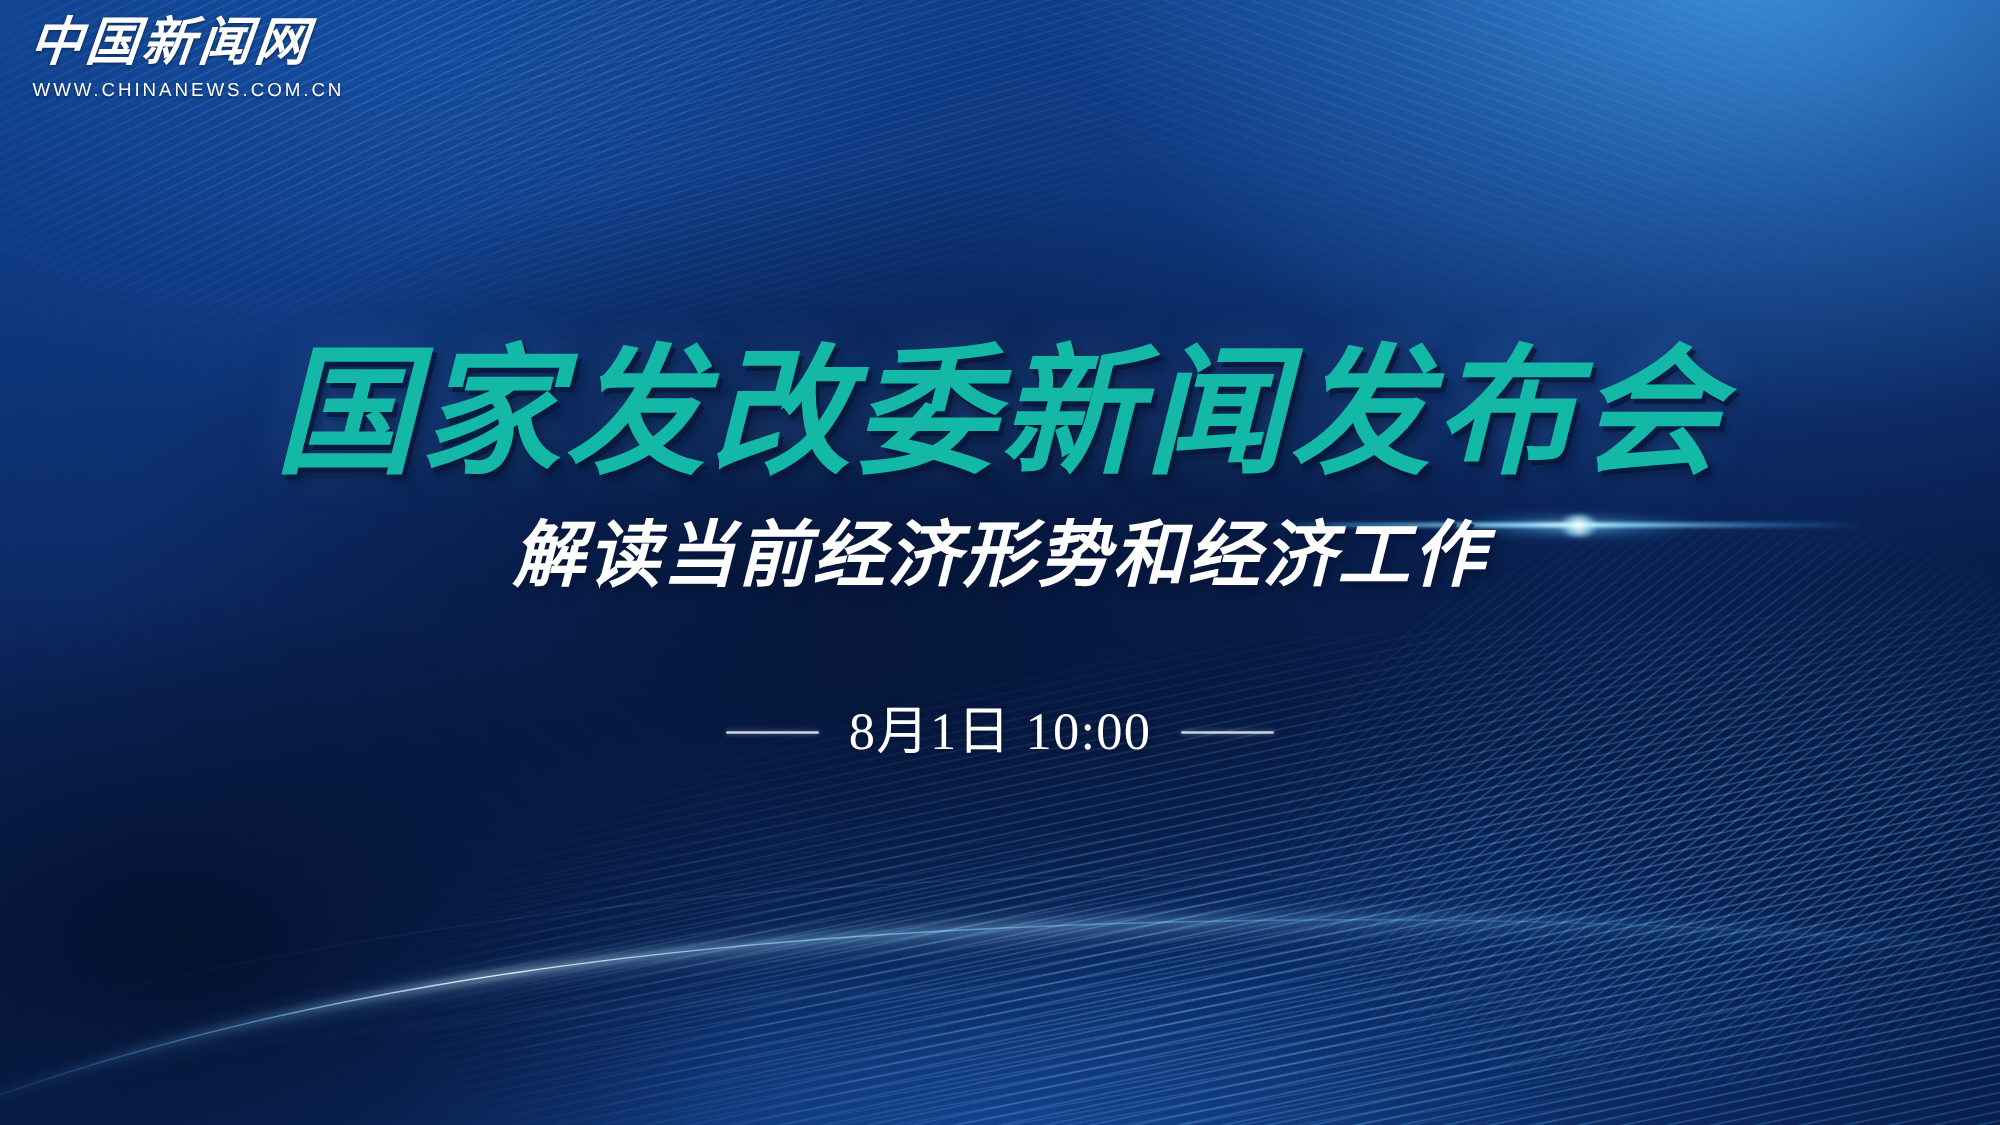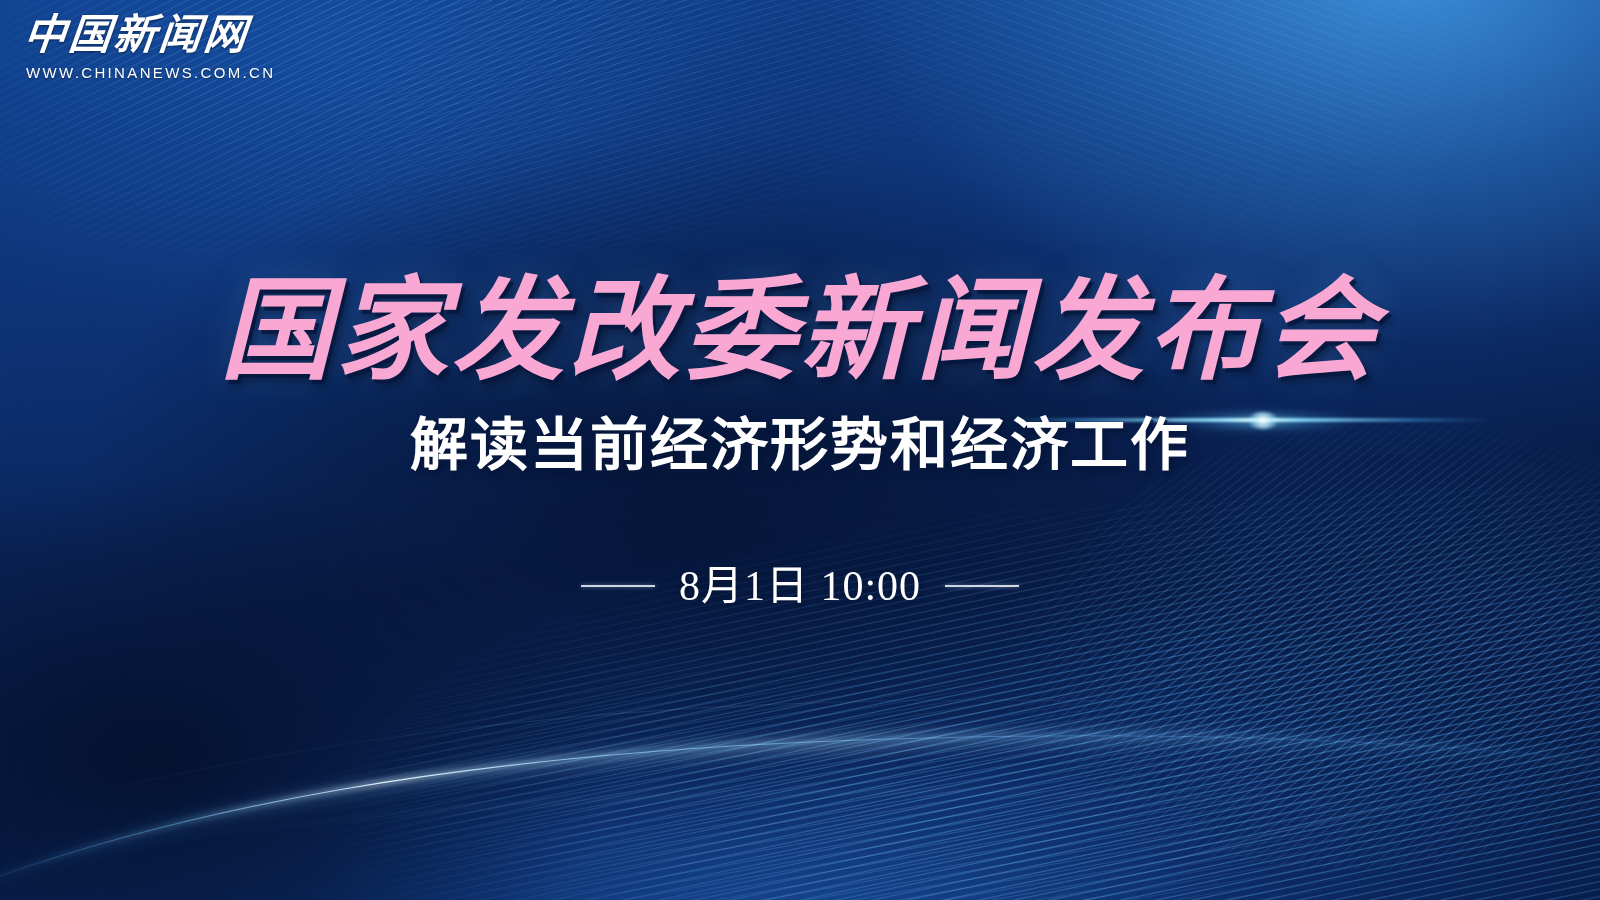--- a/index.html
+++ b/index.html
@@ -260,35 +260,36 @@
     flex-direction: column;
     align-items: center;
   }
 
   .headline {
     margin-top: 272px;
     font-family: "Liberation Sans", "DejaVu Sans", sans-serif;
     font-size: 112px;
     font-weight: 700;
     font-style: italic;
-    color: #f9a8d4;
+    color: #14b8a6;
     letter-spacing: 4px;
     line-height: 1.06;
     white-space: nowrap;
     text-shadow:
       3px 4px 0 rgba(6,24,62,0.85),
       5px 7px 10px rgba(3,14,40,0.55),
       0 0 36px rgba(120,190,255,0.22);
   }
 
   .subhead {
     margin-top: 22px;
     font-family: "Liberation Sans", "DejaVu Sans", sans-serif;
     font-size: 58px;
     font-weight: 700;
+    font-style: italic;
     color: #ffffff;
     letter-spacing: 2px;
     line-height: 1.1;
     white-space: nowrap;
     text-shadow:
       2px 3px 0 rgba(6,24,62,0.8),
       4px 5px 8px rgba(3,14,40,0.5);
   }
 
   .datebar {

